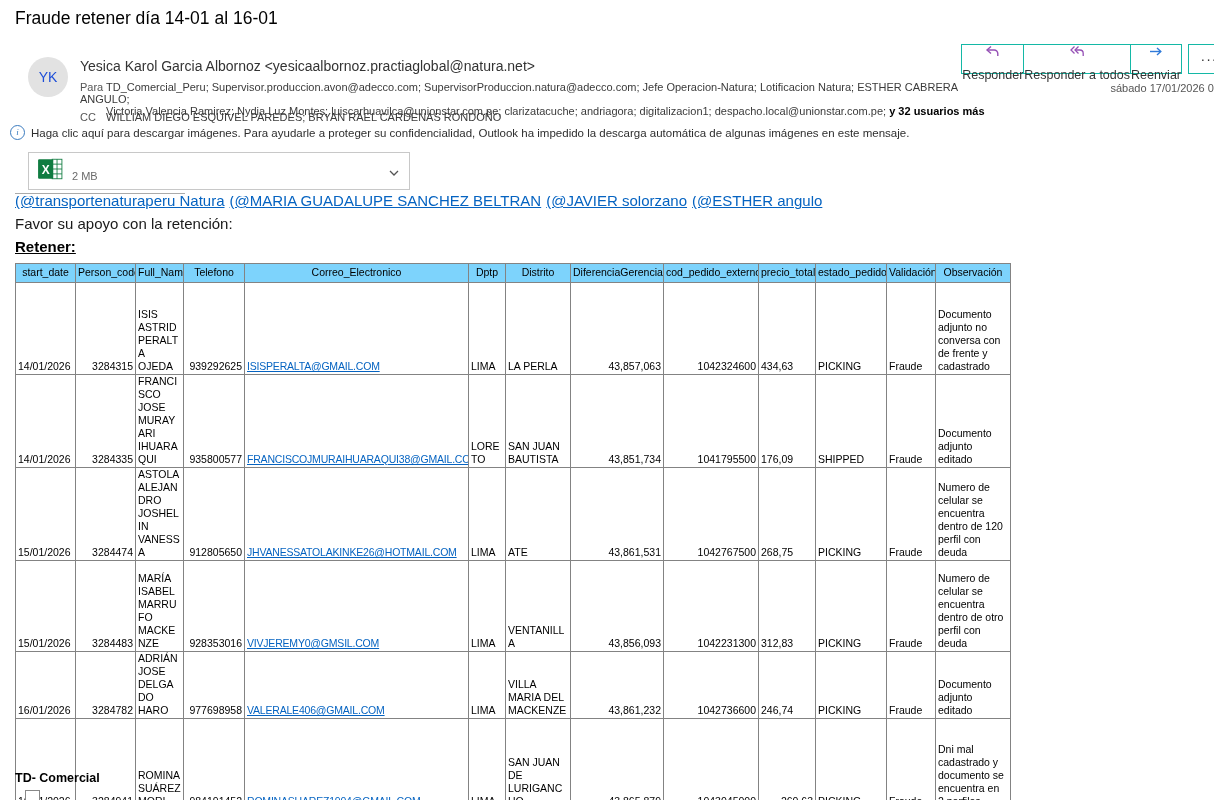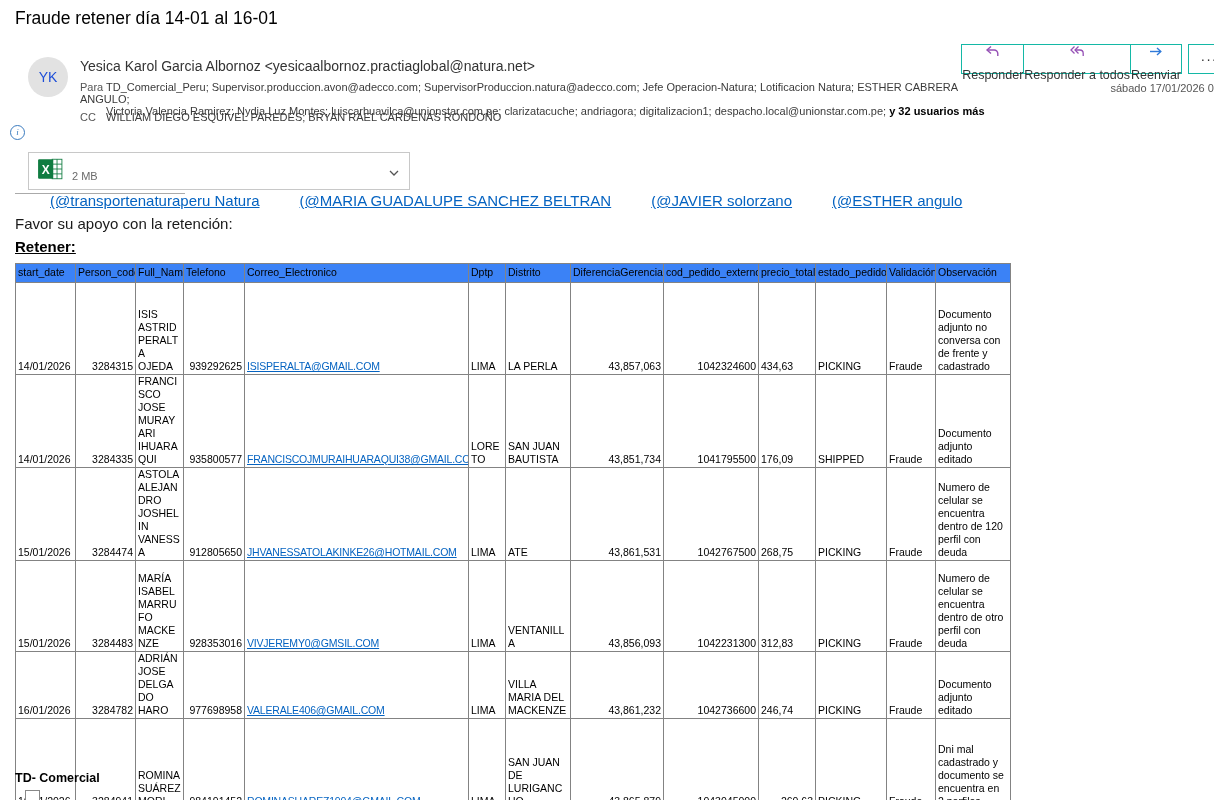--- a/index.html
+++ b/index.html
@@ -33,28 +33,28 @@
   .attach{position:absolute;left:28px;top:152px;width:382px;height:38px;border:1px solid #c8c8c8;
     background:#fff;display:flex;align-items:center;padding:0 8px;gap:9px;box-sizing:border-box;cursor:pointer;}
   .attach-meta{flex:1 1 auto;min-width:0;}
   .attach-name{font-size:12px;color:#3b3b3b;white-space:nowrap;overflow:hidden;}
   .attach-size{font-size:11px;color:#6b6b6b;margin-top:9px;}
   .attach-chev{flex:0 0 auto;color:#555;padding:0 2px;}
   
   .clip-line{position:absolute;left:15px;top:193px;width:170px;border-top:1px solid #aaa;}
   .mentions{position:absolute;left:15px;top:196px;height:17px;overflow:hidden;white-space:nowrap;font-size:15px;}
   .mentions-inner{display:block;margin-top:-4px;}
-  .mentions a{color:#0563c1;text-decoration:underline;margin-right:5px;cursor:pointer;margin-left:35px;}
+  .mentions a{color:#0563c1;text-decoration:underline;margin-right:5px;cursor:pointer;}
   .request{position:absolute;left:15px;top:215px;font-size:15px;color:#1a1a1a;}
   .retener{position:absolute;left:15px;top:238px;font-size:15px;font-weight:bold;color:#000;text-decoration:underline;}
   
   .tablewrap{position:absolute;left:15px;top:263px;}
   table.xl{border-collapse:collapse;table-layout:fixed;width:995px;font-size:10.5px;color:#000;}
   table.xl th,table.xl td{border:1px solid #838383;padding:0 2px 1px 2px;overflow:hidden;line-height:13px;}
-  table.xl th{background:#3b82f6;font-weight:normal;text-align:left;height:17px;white-space:nowrap;vertical-align:middle;}
+  table.xl th{background:#7dd3fc;font-weight:normal;text-align:center;height:17px;white-space:nowrap;vertical-align:middle;}
   table.xl td{vertical-align:bottom;word-wrap:break-word;}
   table.xl td.r{text-align:right;}
   table.xl td.nw{white-space:nowrap;}
   a.cell-link{color:#0563c1;text-decoration:underline;white-space:nowrap;letter-spacing:-0.2px;cursor:pointer;}
   .sig{position:absolute;left:15px;top:771px;font-size:12.5px;font-weight:bold;color:#000000;}
   .ph-box{position:absolute;left:25px;top:790px;width:13px;height:14px;border:1px solid #888;background:#fff;}
 </style>
 </head>
 <body>
 
@@ -103,20 +103,21 @@
 </div>
 
 <div class="ccline">
   <span class="lbl">CC</span><span>WILLIAM DIEGO ESQUIVEL PAREDES; BRYAN RAEL CARDENAS RONDOÑO</span>
 </div>
 
 <div class="sent-date">sábado 17/01/2026 00</div>
 
 <div class="infobar">
   <span class="info-ic">i</span>
+  <span>Haga clic aquí para descargar imágenes. Para ayudarle a proteger su confidencialidad, Outlook ha impedido la descarga automática de algunas imágenes en este mensaje.</span>
 </div>
 
 <div class="attach">
   <span>
     <svg width="26" height="26" viewBox="0 0 24 24">
       <rect x="14" y="3" width="9" height="18" fill="#fff" stroke="#107c41" stroke-width="0.8"></rect>
       <path d="M14 7.5h9 M14 12h9 M14 16.5h9 M18.5 3v18" stroke="#107c41" stroke-width="0.8"></path>
       <rect x="1" y="3" width="14" height="18" rx="1" fill="#107c41"></rect>
       <text x="8" y="16.5" fill="#fff" font-size="11" font-weight="bold" text-anchor="middle" font-family="Liberation Sans, sans-serif">X</text>
     </svg>

